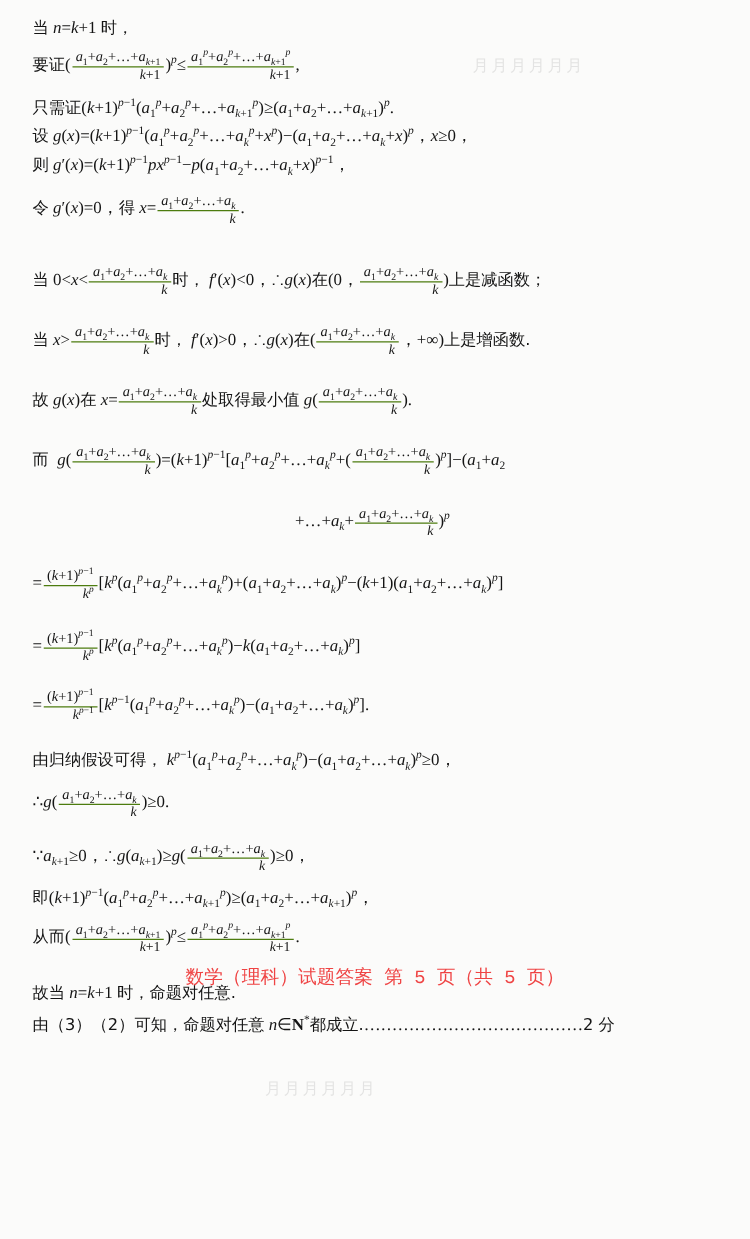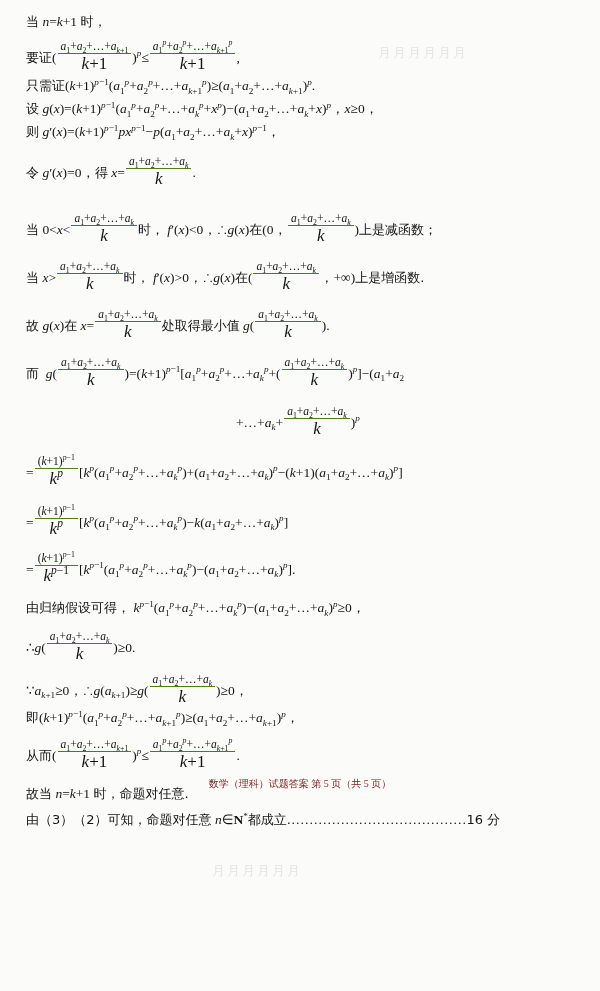--- a/index.html
+++ b/index.html
@@ -48,33 +48,34 @@
   }
   .frac .num {
     display: block;
     border-bottom: 1px solid #4d7c0f;
     padding: 0 3px 1px 3px;
     font-size: 11.5px;
   }
   .frac .den {
     display: block;
     padding: 1px 3px 0 3px;
-    font-size: 17px;
+    font-size: 11px;
+    text-align: right;
   }
   sup { font-size: 0.68em; vertical-align: super; line-height: 0; }
   sub { font-size: 0.68em; vertical-align: sub; line-height: 0; }
   .footer {
     position: absolute;
     bottom: 16px;
     left: 0;
     width: 600px;
     text-align: center;
-    font-family: Liberation Serif, serif;
-    font-size: 10px;
-    color: #7f1d1d;
+    font-family: Liberation Mono, monospace;
+    font-size: 15px;
+    color: #ef4444;
   }
   .ghost {
     position: absolute;
     color: rgba(120,120,120,0.18);
     font-family: "DejaVu Sans", sans-serif;
     font-size: 13px;
     letter-spacing: 2px;
     pointer-events: none;
   }
   .dots { letter-spacing: 0px; }
@@ -101,17 +102,17 @@
       <div class="line" style="position: absolute; top: 405px; left: 0px; width: 600px;"><span style="display:inline-block;width:210px"></span>+…+<span class="mi">a</span><sub><span class="mi">k</span></sub>+<span class="frac"><span class="num"><span class="mi">a</span><sub>1</sub>+<span class="mi">a</span><sub>2</sub>+…+<span class="mi">a</span><sub><span class="mi">k</span></sub></span><span class="den"><span class="mi">k</span></span></span>)<sup><span class="mi">p</span></sup></div>
       <div class="line" style="position: absolute; top: 455px; left: 0px; width: 600px;">=<span class="frac"><span class="num">(<span class="mi">k</span>+1)<sup><span class="mi">p</span>−1</sup></span><span class="den"><span class="mi">k</span><sup><span class="mi">p</span></sup></span></span>[<span class="mi">k</span><sup><span class="mi">p</span></sup>(<span class="mi">a</span><sub>1</sub><sup><span class="mi">p</span></sup>+<span class="mi">a</span><sub>2</sub><sup><span class="mi">p</span></sup>+…+<span class="mi">a</span><sub><span class="mi">k</span></sub><sup><span class="mi">p</span></sup>)+(<span class="mi">a</span><sub>1</sub>+<span class="mi">a</span><sub>2</sub>+…+<span class="mi">a</span><sub><span class="mi">k</span></sub>)<sup><span class="mi">p</span></sup>−(<span class="mi">k</span>+1)(<span class="mi">a</span><sub>1</sub>+<span class="mi">a</span><sub>2</sub>+…+<span class="mi">a</span><sub><span class="mi">k</span></sub>)<sup><span class="mi">p</span></sup>]</div>
       <div class="line" style="position: absolute; top: 505px; left: 0px; width: 600px;">=<span class="frac"><span class="num">(<span class="mi">k</span>+1)<sup><span class="mi">p</span>−1</sup></span><span class="den"><span class="mi">k</span><sup><span class="mi">p</span></sup></span></span>[<span class="mi">k</span><sup><span class="mi">p</span></sup>(<span class="mi">a</span><sub>1</sub><sup><span class="mi">p</span></sup>+<span class="mi">a</span><sub>2</sub><sup><span class="mi">p</span></sup>+…+<span class="mi">a</span><sub><span class="mi">k</span></sub><sup><span class="mi">p</span></sup>)−<span class="mi">k</span>(<span class="mi">a</span><sub>1</sub>+<span class="mi">a</span><sub>2</sub>+…+<span class="mi">a</span><sub><span class="mi">k</span></sub>)<sup><span class="mi">p</span></sup>]</div>
       <div class="line" style="position: absolute; top: 552px; left: 0px; width: 600px;">=<span class="frac"><span class="num">(<span class="mi">k</span>+1)<sup><span class="mi">p</span>−1</sup></span><span class="den"><span class="mi">k</span><sup><span class="mi">p</span>−1</sup></span></span>[<span class="mi">k</span><sup><span class="mi">p</span>−1</sup>(<span class="mi">a</span><sub>1</sub><sup><span class="mi">p</span></sup>+<span class="mi">a</span><sub>2</sub><sup><span class="mi">p</span></sup>+…+<span class="mi">a</span><sub><span class="mi">k</span></sub><sup><span class="mi">p</span></sup>)−(<span class="mi">a</span><sub>1</sub>+<span class="mi">a</span><sub>2</sub>+…+<span class="mi">a</span><sub><span class="mi">k</span></sub>)<sup><span class="mi">p</span></sup>].</div>
       <div class="line" style="position: absolute; top: 600px; left: 0px; width: 600px;"><span class="cn">由归纳假设可得，</span> <span class="mi">k</span><sup><span class="mi">p</span>−1</sup>(<span class="mi">a</span><sub>1</sub><sup><span class="mi">p</span></sup>+<span class="mi">a</span><sub>2</sub><sup><span class="mi">p</span></sup>+…+<span class="mi">a</span><sub><span class="mi">k</span></sub><sup><span class="mi">p</span></sup>)−(<span class="mi">a</span><sub>1</sub>+<span class="mi">a</span><sub>2</sub>+…+<span class="mi">a</span><sub><span class="mi">k</span></sub>)<sup><span class="mi">p</span></sup>≥0，</div>
       <div class="line" style="position: absolute; top: 630px; left: 0px; width: 600px;">∴<span class="mi">g</span>(<span class="frac"><span class="num"><span class="mi">a</span><sub>1</sub>+<span class="mi">a</span><sub>2</sub>+…+<span class="mi">a</span><sub><span class="mi">k</span></sub></span><span class="den"><span class="mi">k</span></span></span>)≥0.</div>
       <div class="line" style="position: absolute; top: 673px; left: 0px; width: 600px;">∵<span class="mi">a</span><sub><span class="mi">k</span>+1</sub>≥0，∴<span class="mi">g</span>(<span class="mi">a</span><sub><span class="mi">k</span>+1</sub>)≥<span class="mi">g</span>(<span class="frac"><span class="num"><span class="mi">a</span><sub>1</sub>+<span class="mi">a</span><sub>2</sub>+…+<span class="mi">a</span><sub><span class="mi">k</span></sub></span><span class="den"><span class="mi">k</span></span></span>)≥0，</div>
       <div class="line" style="position: absolute; top: 710px; left: 0px; width: 600px;"><span class="cn">即</span>(<span class="mi">k</span>+1)<sup><span class="mi">p</span>−1</sup>(<span class="mi">a</span><sub>1</sub><sup><span class="mi">p</span></sup>+<span class="mi">a</span><sub>2</sub><sup><span class="mi">p</span></sup>+…+<span class="mi">a</span><sub><span class="mi">k</span>+1</sub><sup><span class="mi">p</span></sup>)≥(<span class="mi">a</span><sub>1</sub>+<span class="mi">a</span><sub>2</sub>+…+<span class="mi">a</span><sub><span class="mi">k</span>+1</sub>)<sup><span class="mi">p</span></sup>，</div>
       <div class="line" style="position: absolute; top: 738px; left: 0px; width: 600px;"><span class="cn">从而</span>(<span class="frac"><span class="num"><span class="mi">a</span><sub>1</sub>+<span class="mi">a</span><sub>2</sub>+…+<span class="mi">a</span><sub><span class="mi">k</span>+1</sub></span><span class="den"><span class="mi">k</span>+1</span></span>)<sup><span class="mi">p</span></sup>≤<span class="frac"><span class="num"><span class="mi">a</span><sub>1</sub><sup><span class="mi">p</span></sup>+<span class="mi">a</span><sub>2</sub><sup><span class="mi">p</span></sup>+…+<span class="mi">a</span><sub><span class="mi">k</span>+1</sub><sup><span class="mi">p</span></sup></span><span class="den"><span class="mi">k</span>+1</span></span>.</div>
       <div class="line" style="position: absolute; top: 786px; left: 0px; width: 600px;"><span class="cn">故当</span> <span class="mi">n</span>=<span class="mi">k</span>+1 <span class="cn">时，命题对任意.</span></div>
-      <div class="line" style="position: absolute; top: 812px; left: 0px; width: 600px;"><span class="cn">由（3）（2）可知，命题对任意</span> <span class="mi">n</span>∈<b class="mr">N</b><sup>*</sup><span class="cn">都成立.</span><span class="dots">…………………………………</span><span class="cn">16 分</span></div>
+      <div class="line" style="position: absolute; top: 812px; left: 0px; width: 600px;"><span class="cn">由（3）（2）可知，命题对任意</span> <span class="mi">n</span>∈<b class="mr">N</b><sup>*</sup><span class="cn">都成立.</span><span class="dots">…………………………………</span><span class="cn">2 分</span></div>
     </div>
 
   <div class="footer">数学（理科）试题答案  第 5 页（共 5 页）</div>
 </div>
 
 </body></html>

